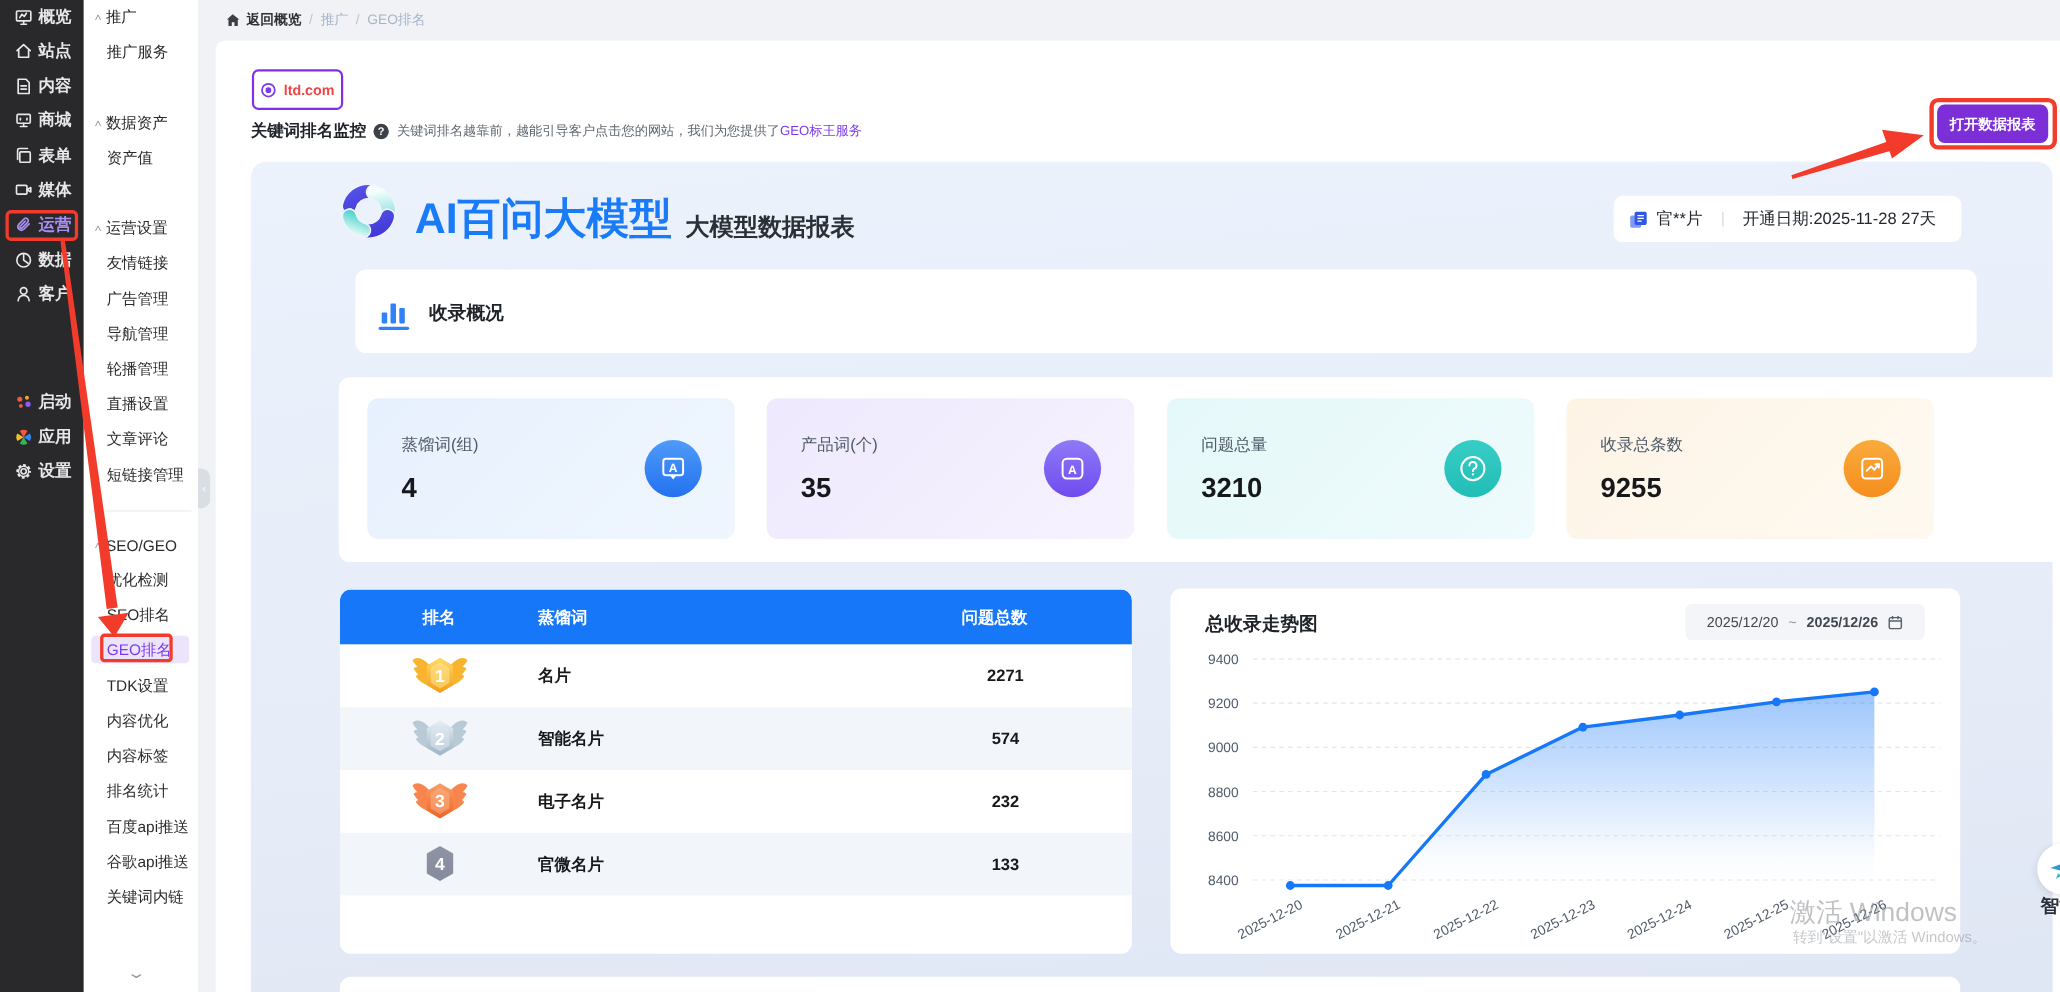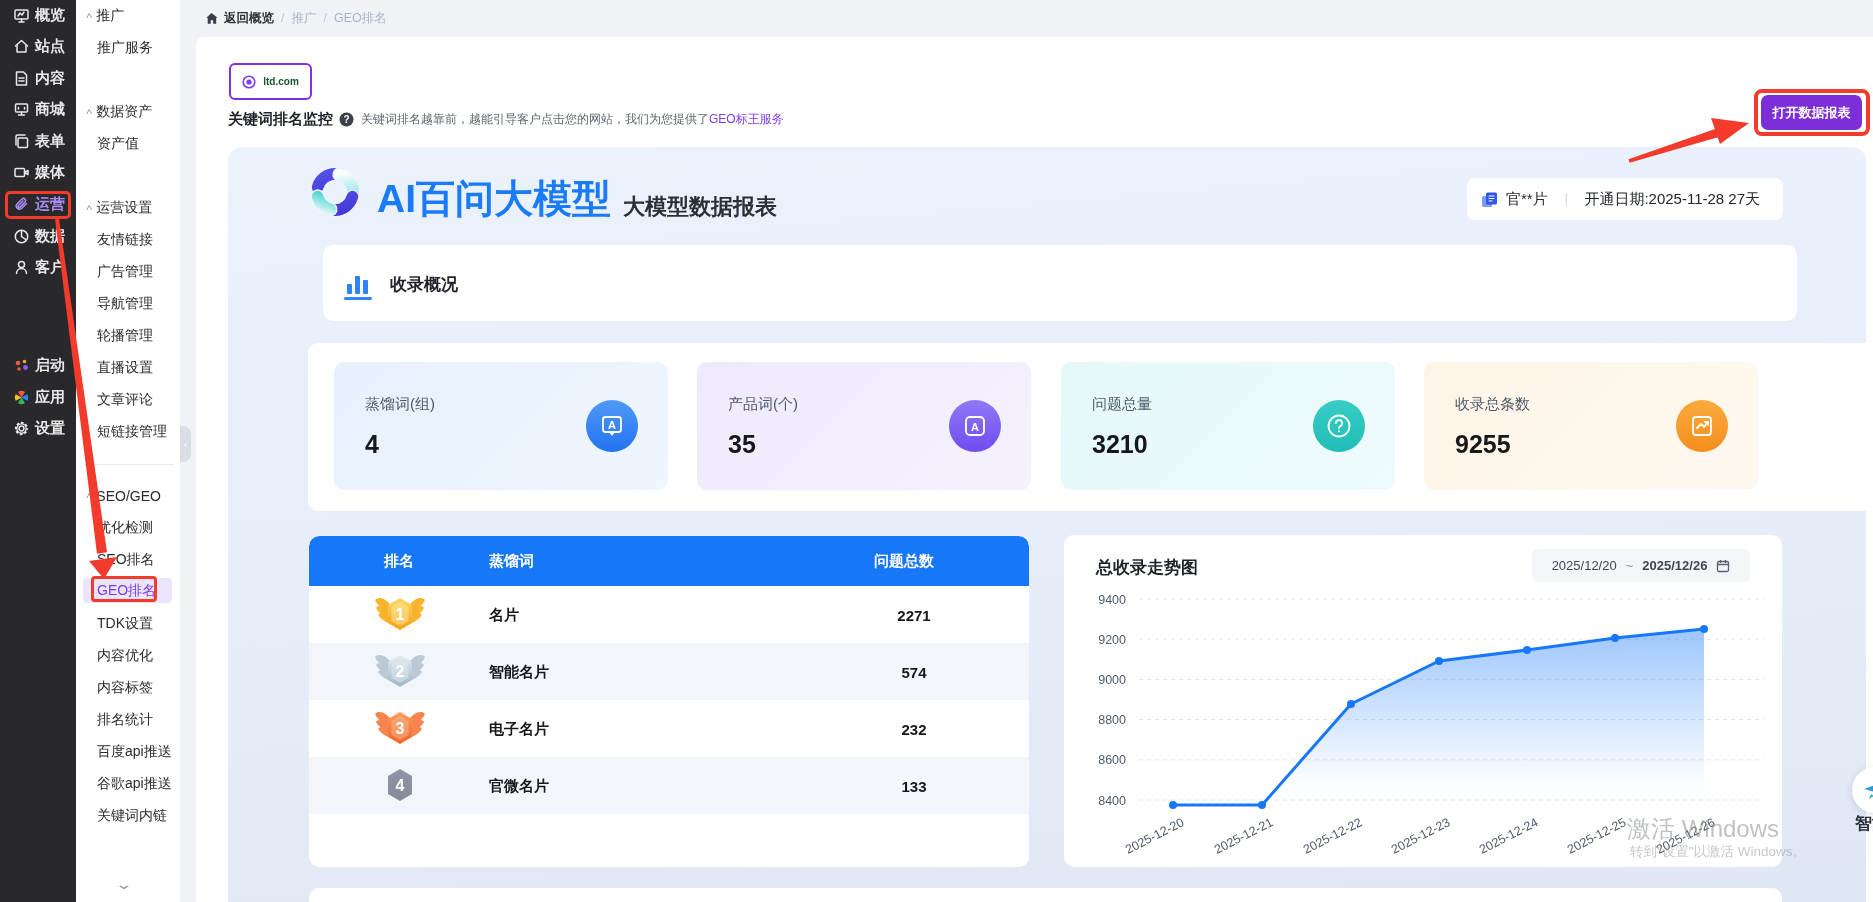--- a/index.html
+++ b/index.html
@@ -174,21 +174,21 @@
   <span style="color:#a4b5ca;">GEO排名</span>
 </div>
 
 <div id="panel"></div>
 
 <div style="position:absolute;left:229px;top:63px;width:83px;height:37px;border:2px solid #8030e8;border-radius:6px;background:#fff;display:flex;align-items:center;justify-content:center;gap:7px;z-index:2;">
   <svg width="14" height="14" viewBox="0 0 14 14">
       <circle cx="7" cy="7" r="5.8" fill="none" stroke="#7c3aed" stroke-width="1.6"></circle>
       <circle cx="7" cy="7" r="2.6" fill="#7c3aed"></circle>
     </svg>
-  <span style="color:#14532d;font-size:10px;font-weight:bold;">ltd.com</span>
+  <span style="color:#ef4444;font-size:13px;font-weight:bold;">ltd.com</span>
 </div>
 
 <div style="position:absolute;left:228px;top:109px;height:20px;display:flex;align-items:center;z-index:2;white-space:nowrap;">
   <span style="font-size:15px;font-weight:bold;color:#1f2329;">关键词排名监控</span>
   <svg width="15" height="15" viewBox="0 0 15 15" style="margin-left:6px;">
       <circle cx="7.5" cy="7.5" r="7" fill="#3c4147"></circle>
       <text x="7.5" y="11" text-anchor="middle" font-size="10" font-weight="bold" fill="#fff">?</text>
     </svg>
   <span style="font-size:12px;color:#5f666e;margin-left:7px;">关键词排名越靠前，越能引导客户点击您的网站，我们为您提供了</span>
     <span style="font-size:12px;color:#7c3aed;">GEO标王服务</span>

